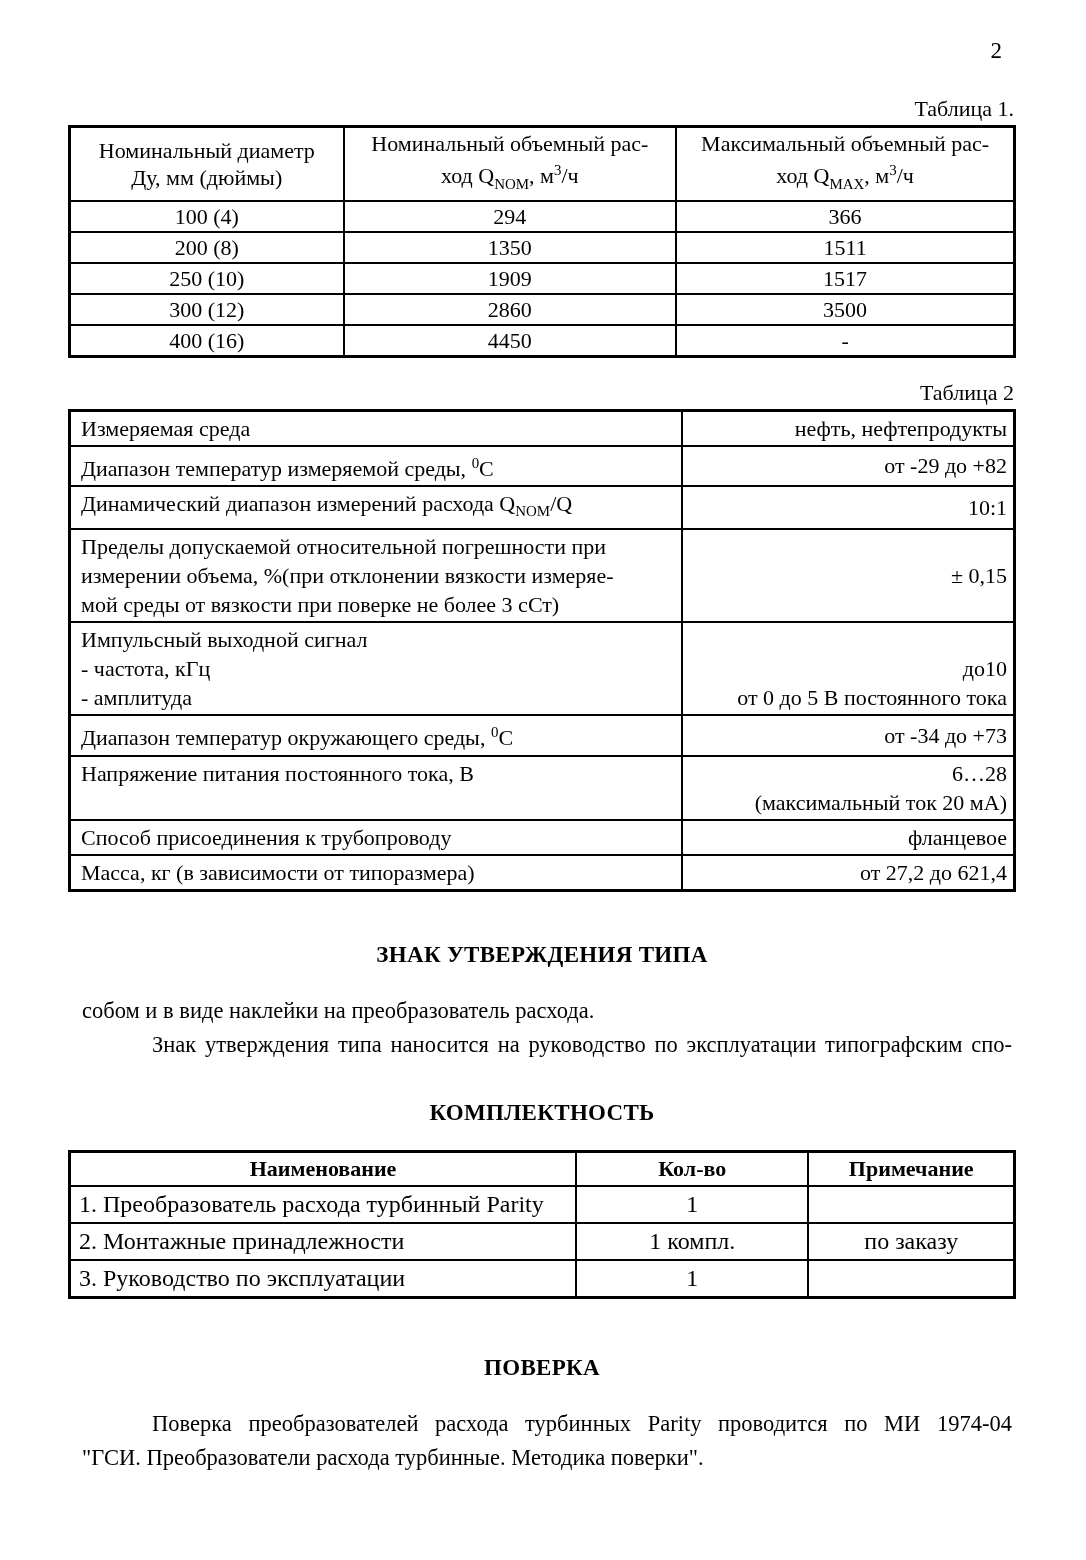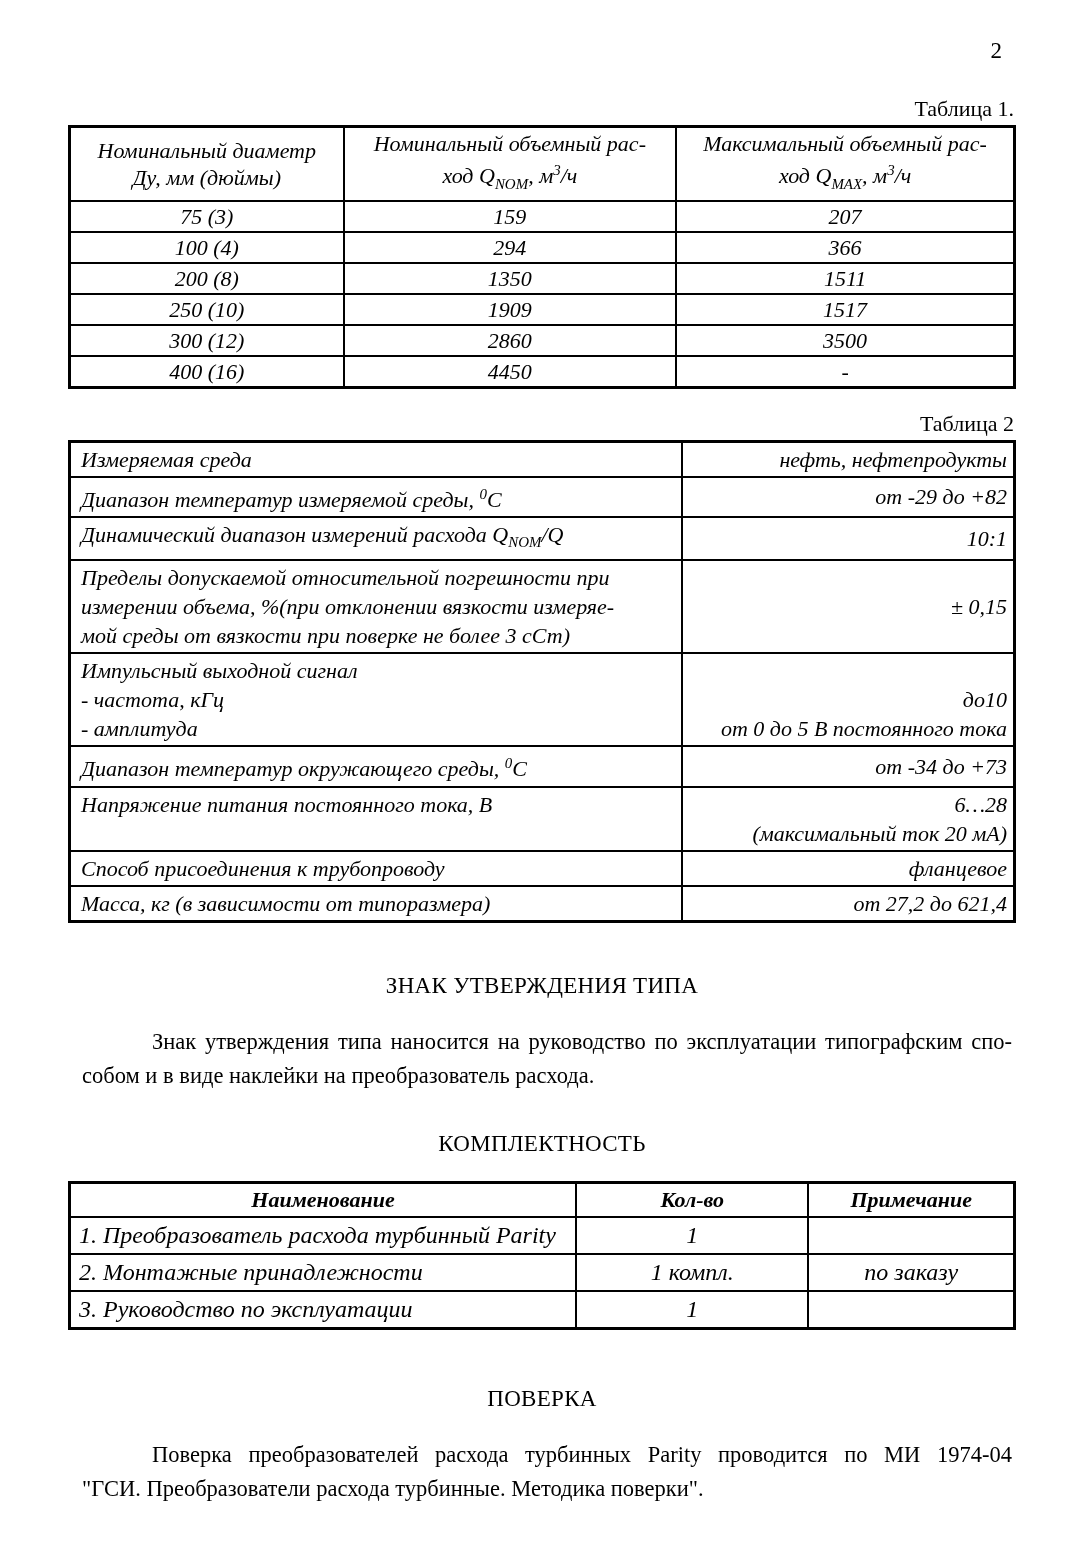--- a/index.html
+++ b/index.html
@@ -15,38 +15,38 @@
     position: absolute; top: 38px; right: 84px;
     font-size: 23px;
   }
   .content { margin: 0 70px 0 68px; padding-top: 96px; }
   .caption {
     text-align: right; font-size: 22px; margin: 0 2px 3px 0;
   }
   .caption1 { margin-top: 0; }
   .caption2 { margin-top: 22px; }
   table { border-collapse: collapse; width: 100%; table-layout: fixed; }
-  .t1, .t2, .t3 { border: 3px solid #000; font-style: italic; }
+  .t1, .t2, .t3 { border: 3px solid #000; }
   th, td { border: 2px solid #000; }
   .t1 th {
     font-weight: normal; font-size: 22px; text-align: center;
     padding: 2px 4px; vertical-align: middle;
   }
   .t1 td {
     font-size: 22px; text-align: center; line-height: 27px; padding: 1px 4px;
   }
   .hl { line-height: 27px; }
   .t2 { font-size: 22px; }
   .t2 .param { text-align: left; padding: 2px 8px 2px 10px; line-height: 29px; vertical-align: top; }
   .t2 .value { text-align: right; vertical-align: middle; line-height: 29px; padding: 2px 6px; }
   .cl { min-height: 29px; line-height: 29px; }
   sub { font-size: 68%; }
   sup { font-size: 68%; }
   .sec-title {
-    text-align: center; font-weight: normal; font-size: 23px;
+    text-align: center; font-weight: bold; font-size: 23px;
     margin: 12px; letter-spacing: 0.3px;
   }
   .title-znak { margin-top: 50px; }
   .title-komplekt { margin-top: 38px; }
   .title-poverka { margin-top: 56px; }
   .para {
     font-size: 22.5px; line-height: 34px; text-align: justify;
     margin: 26px 4px 0 14px;
   }
   .line { min-height: 34px; }
@@ -84,25 +84,20 @@
           <div class="hl"><span>ход Q</span><sub>NOM</sub><span>, м</span><sup>3</sup><span>/ч</span></div>
         </th>
         <th>
           <div class="hl">Максимальный объемный рас-</div>
           <div class="hl"><span>ход Q</span><sub>MAX</sub><span>, м</span><sup>3</sup><span>/ч</span></div>
         </th>
       </tr>
     </thead>
     <tbody>
       <tr>
-          <td>75 (3)</td>
-          <td>159</td>
-          <td>207</td>
-        </tr>
-      <tr>
           <td>100 (4)</td>
           <td>294</td>
           <td>366</td>
         </tr>
       <tr>
           <td>200 (8)</td>
           <td>1350</td>
           <td>1511</td>
         </tr>
       <tr>
@@ -181,22 +176,22 @@
       <tr>
         <td class="param">Масса, кг (в зависимости от типоразмера)</td>
         <td class="value">от 27,2 до 621,4</td>
       </tr>
     </tbody>
   </table>
 
   <h2 class="sec-title title-znak">ЗНАК УТВЕРЖДЕНИЯ ТИПА</h2>
 
   <div class="para">
+    <div class="line">собом и в виде наклейки на преобразователь расхода.</div>
     <div class="line indent jl">Знак утверждения типа наносится на руководство по эксплуатации типографским спо-</div>
-    <div class="line">собом и в виде наклейки на преобразователь расхода.</div>
   </div>
 
   <h2 class="sec-title title-komplekt">КОМПЛЕКТНОСТЬ</h2>
 
   <table class="t3">
     <colgroup>
         <col style="width:53.6%">
         <col style="width:24.6%">
         <col style="width:21.8%">
       </colgroup>

